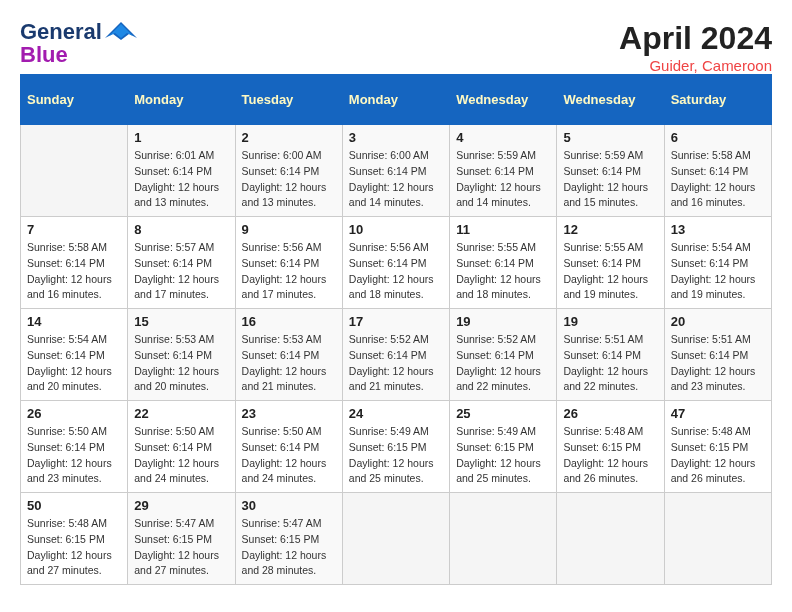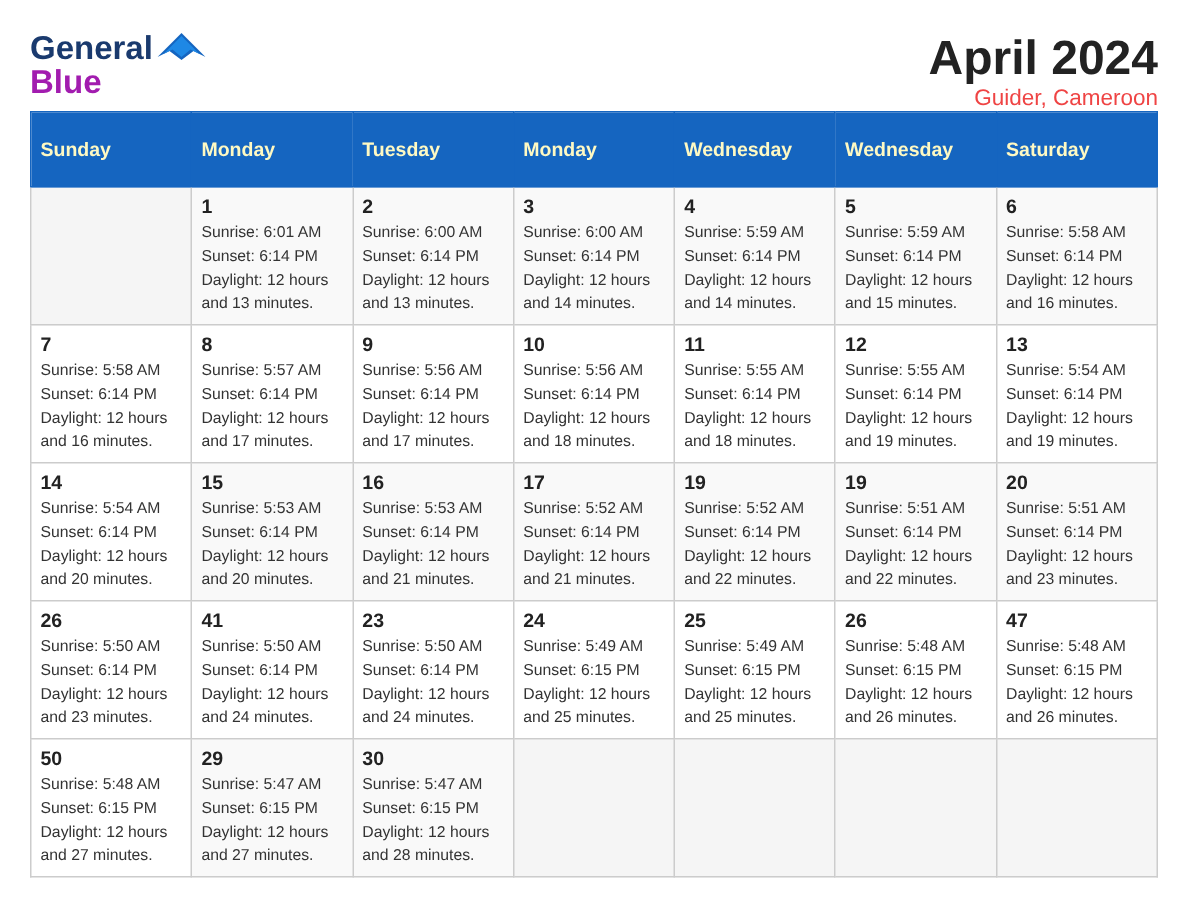--- a/index.html
+++ b/index.html
@@ -203,21 +203,21 @@
           <span class="day-num">20</span>
           <div class="day-info">Sunrise: 5:51 AM<br>Sunset: 6:14 PM<br>Daylight: 12 hours<br>and 23 minutes.</div>
         </td>
       </tr>
       <tr>
         <td>
           <span class="day-num">26</span>
           <div class="day-info">Sunrise: 5:50 AM<br>Sunset: 6:14 PM<br>Daylight: 12 hours<br>and 23 minutes.</div>
         </td>
         <td>
-          <span class="day-num">41</span>
+          <span class="day-num">22</span>
           <div class="day-info">Sunrise: 5:50 AM<br>Sunset: 6:14 PM<br>Daylight: 12 hours<br>and 24 minutes.</div>
         </td>
         <td>
           <span class="day-num">23</span>
           <div class="day-info">Sunrise: 5:50 AM<br>Sunset: 6:14 PM<br>Daylight: 12 hours<br>and 24 minutes.</div>
         </td>
         <td>
           <span class="day-num">24</span>
           <div class="day-info">Sunrise: 5:49 AM<br>Sunset: 6:15 PM<br>Daylight: 12 hours<br>and 25 minutes.</div>
         </td>

